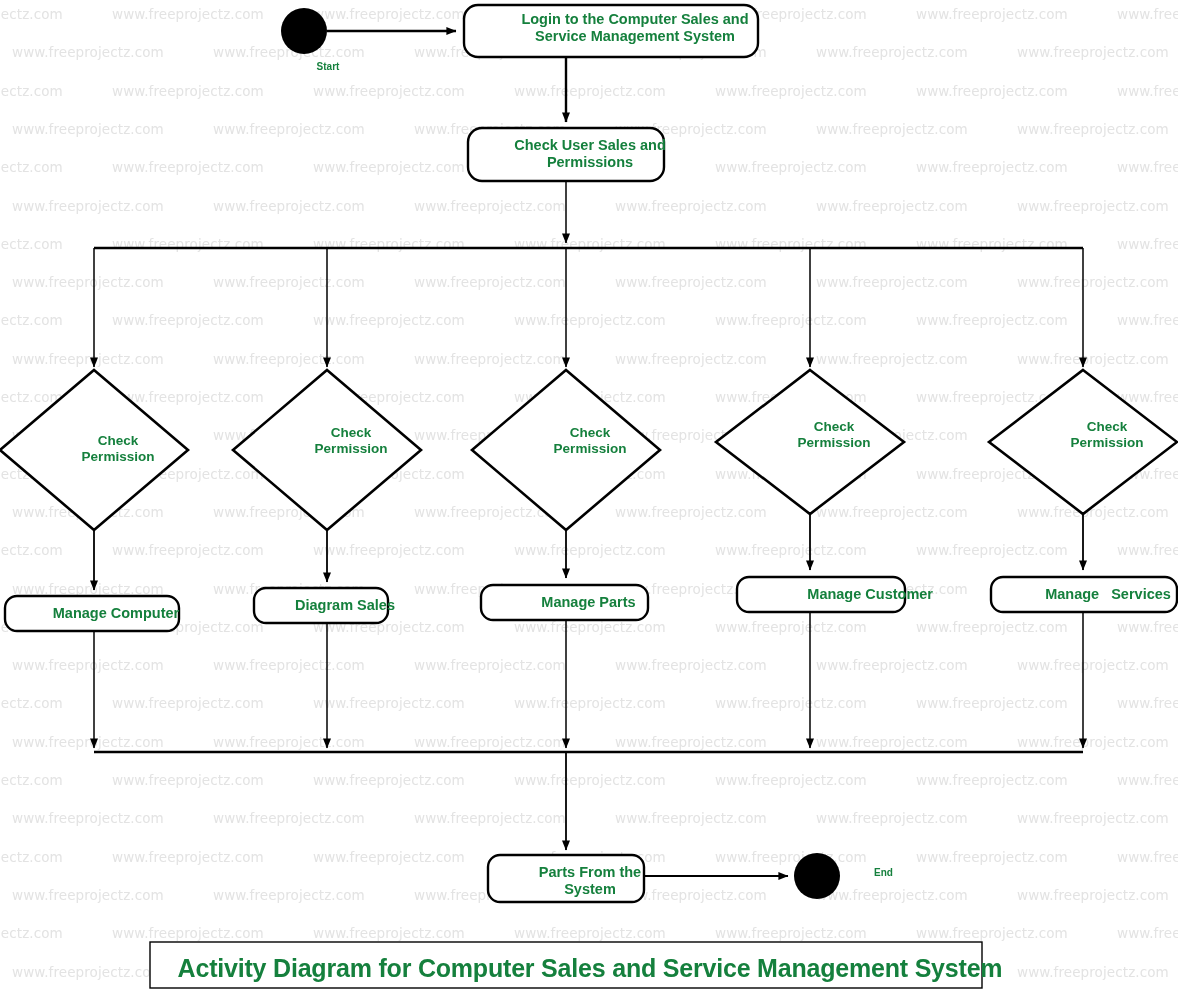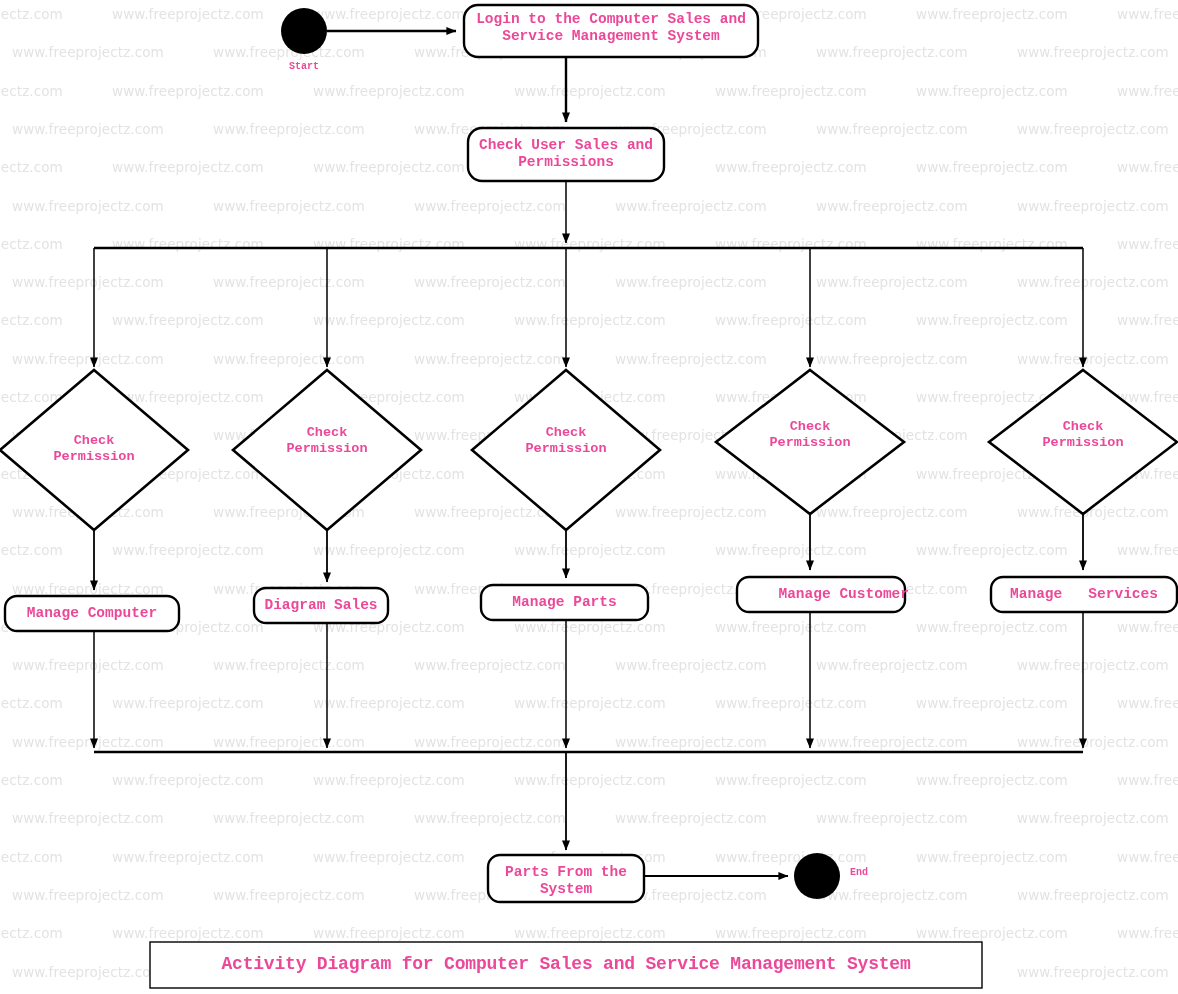--- a/index.html
+++ b/index.html
@@ -39,31 +39,32 @@
   
   #diagram-svg {
     position: absolute;
     left: 0; top: 0;
     z-index: 2;
   }
   .node-label {
     position: absolute;
     z-index: 3;
     text-align: center;
-    font-family: Liberation Mono, monospace;
+    font-family: Liberation Sans, sans-serif;
     font-weight: bold;
-    color: #ec4899;
+    color: #15803d;
     line-height: 1.18;
     pointer-events: none;
+    padding-left: 24px;
   }
   .activity-label { font-size: 14.5px; }
   .decision-label { font-size: 13.5px; }
   .terminal-label { font-size: 10px; }
   .caption-label {
-    font-size: 18px;
+    font-size: 25px;
     font-weight: bold;
     letter-spacing: -0.2px;
   }
 </style>
 </head>
 <body>
 
 <div id="canvas">
 
   <div id="watermark-layer">

